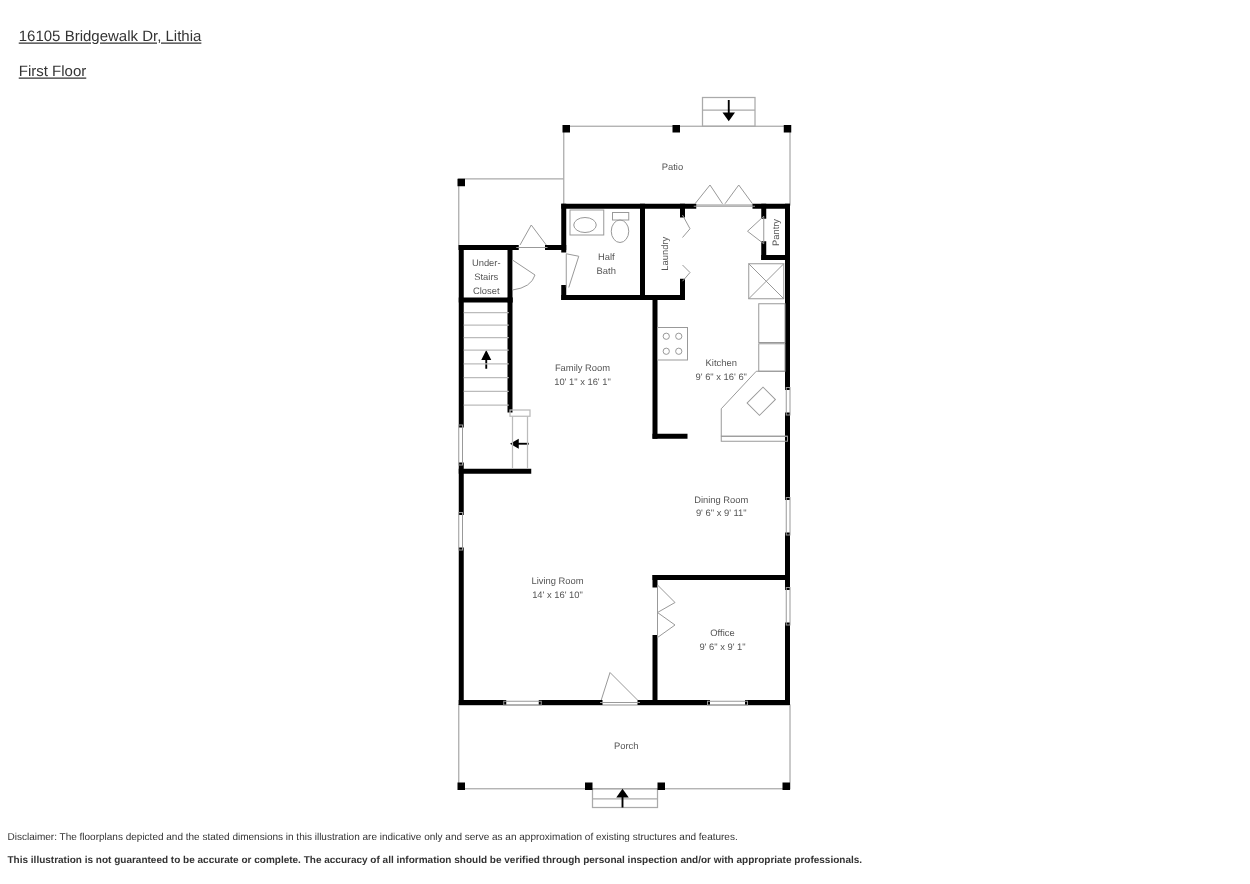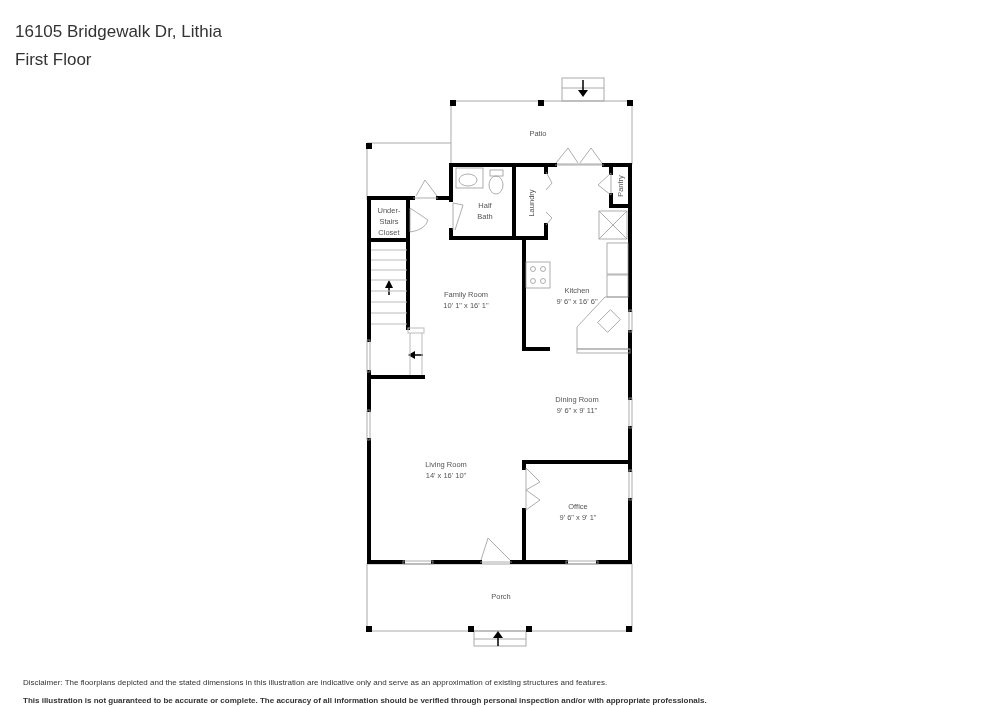--- a/index.html
+++ b/index.html
@@ -1,18 +1,18 @@
 <!DOCTYPE html>
 <html><head>
 <meta charset="utf-8">
 <style>
   html, body { margin:0; padding:0; background:#ffffff; }
   body { width:1000px; height:707px; position:relative; overflow:hidden; font-family:"Liberation Sans", sans-serif; color:#333; }
-  .hdr { position:absolute; left:15px; font-size:17px; color:#333; }
-  .disc { position:absolute; left:23px; font-size:8px; color:#333;margin-top:13px; }
+  .hdr { position:absolute; left:15px; font-size:12px; color:#333;text-decoration:underline; }
+  .disc { position:absolute; left:6px; font-size:8px; color:#333; }
   svg { position:absolute; left:0; top:0; }
   .lbl { font-family:"Liberation Sans", sans-serif; font-size:7.5px; fill:#555; text-anchor:middle; }
 </style>
 </head>
 <body>
 
 <div class="hdr" style="top:22px;">16105 Bridgewalk Dr, Lithia</div>
 <div class="hdr" style="top:50px;">First Floor</div>
 
 <svg width="1000" height="707" viewBox="0 0 1000 707">

